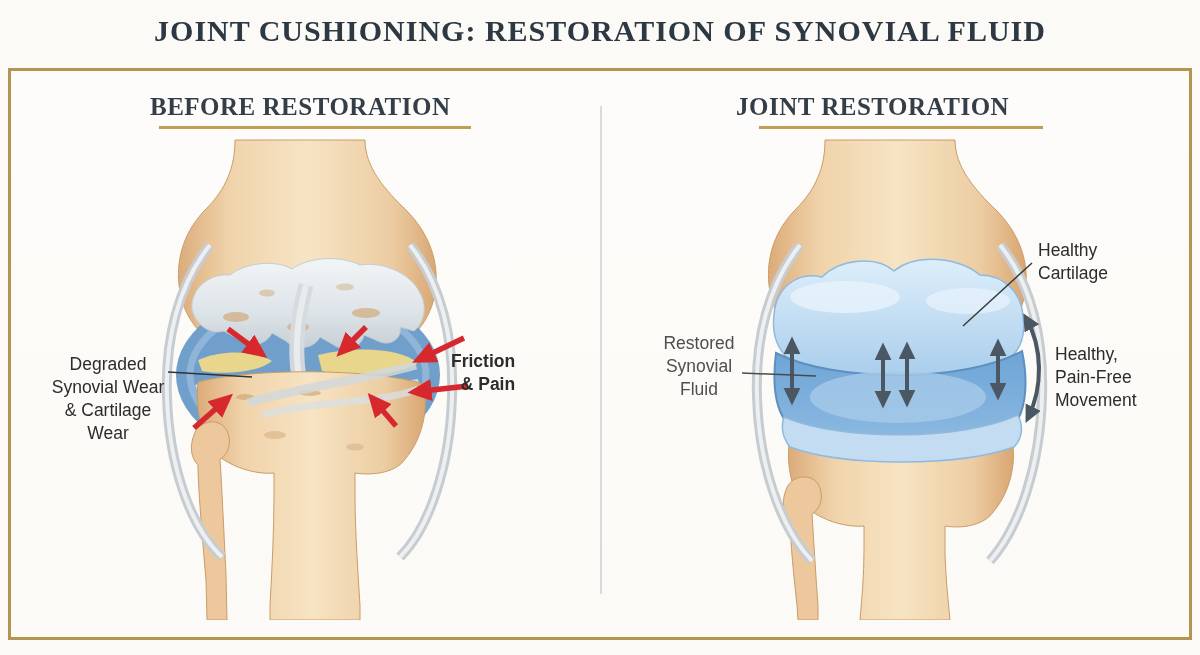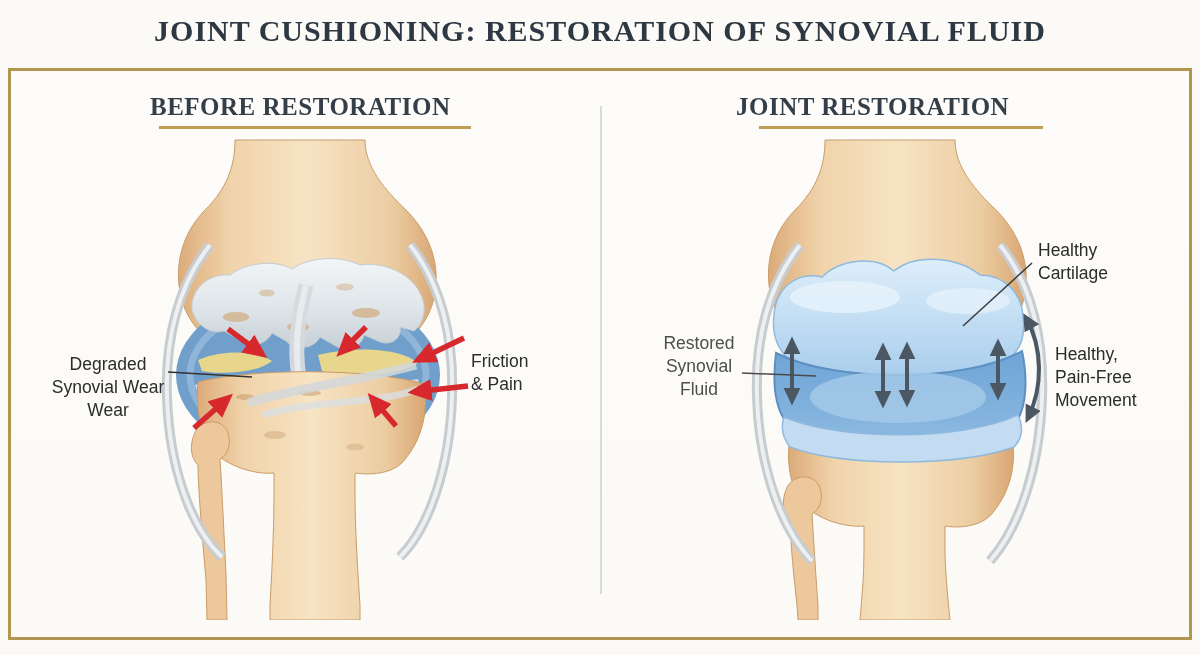--- a/index.html
+++ b/index.html
@@ -16,21 +16,21 @@
   .before-heading{left:139px;top:22px;width:330px;}
   .before-heading .rule{width:312px;}
   .after-heading{left:725px;top:22px;width:330px;}
   .after-heading .rule{width:284px;}
   .knee{position:absolute;width:320px;height:485px;}
   .knee-before{left:139px;top:64px;}
   .knee-after{left:729px;top:64px;}
   .label{position:absolute;font-size:17.5px;line-height:23px;color:#2c2c2c;}
   .label span{display:block;}
   .lbl-degraded{left:11px;top:262px;width:172px;text-align:center;margin-top:20px;}
-  .lbl-friction{left:460px;top:279px;text-align:left;}
+  .lbl-friction{left:440px;top:279px;text-align:right;font-weight:bold;}
   .lbl-restored{left:618px;top:261px;width:140px;text-align:center;color:#4e4e4e;}
   .lbl-healthy{left:1027px;top:168px;}
   .lbl-smooth{left:1044px;top:272px;}
   .caption{position:absolute;left:600px;top:527px;width:574px;text-align:center;
            font-size:17px;color:#1f1f1f;}
 </style>
 </head>
 <body>
 
 <div class="page">
@@ -166,20 +166,21 @@
 
       <path d="M286,183 C303,213 303,252 288,283" stroke="#4b5763" stroke-width="4" fill="none" marker-start="url(#darkArr)" marker-end="url(#darkArr)"></path>
 
       <line x1="2" y1="238" x2="76" y2="241" stroke="#4a4a4a" stroke-width="1.5"></line>
       <line x1="292" y1="128" x2="223" y2="191" stroke="#3a3a3a" stroke-width="1.5"></line>
     </svg>
 
     <div class="label lbl-degraded">
       <span>Degraded</span>
       <span>Synovial Wear</span>
+      <span>&amp; Cartilage</span>
       <span>Wear</span>
     </div>
     <div class="label lbl-friction">
       <span>Friction</span>
       <span>&amp; Pain</span>
     </div>
 
     <div class="label lbl-restored">
       <span>Restored</span>
       <span>Synovial</span>

